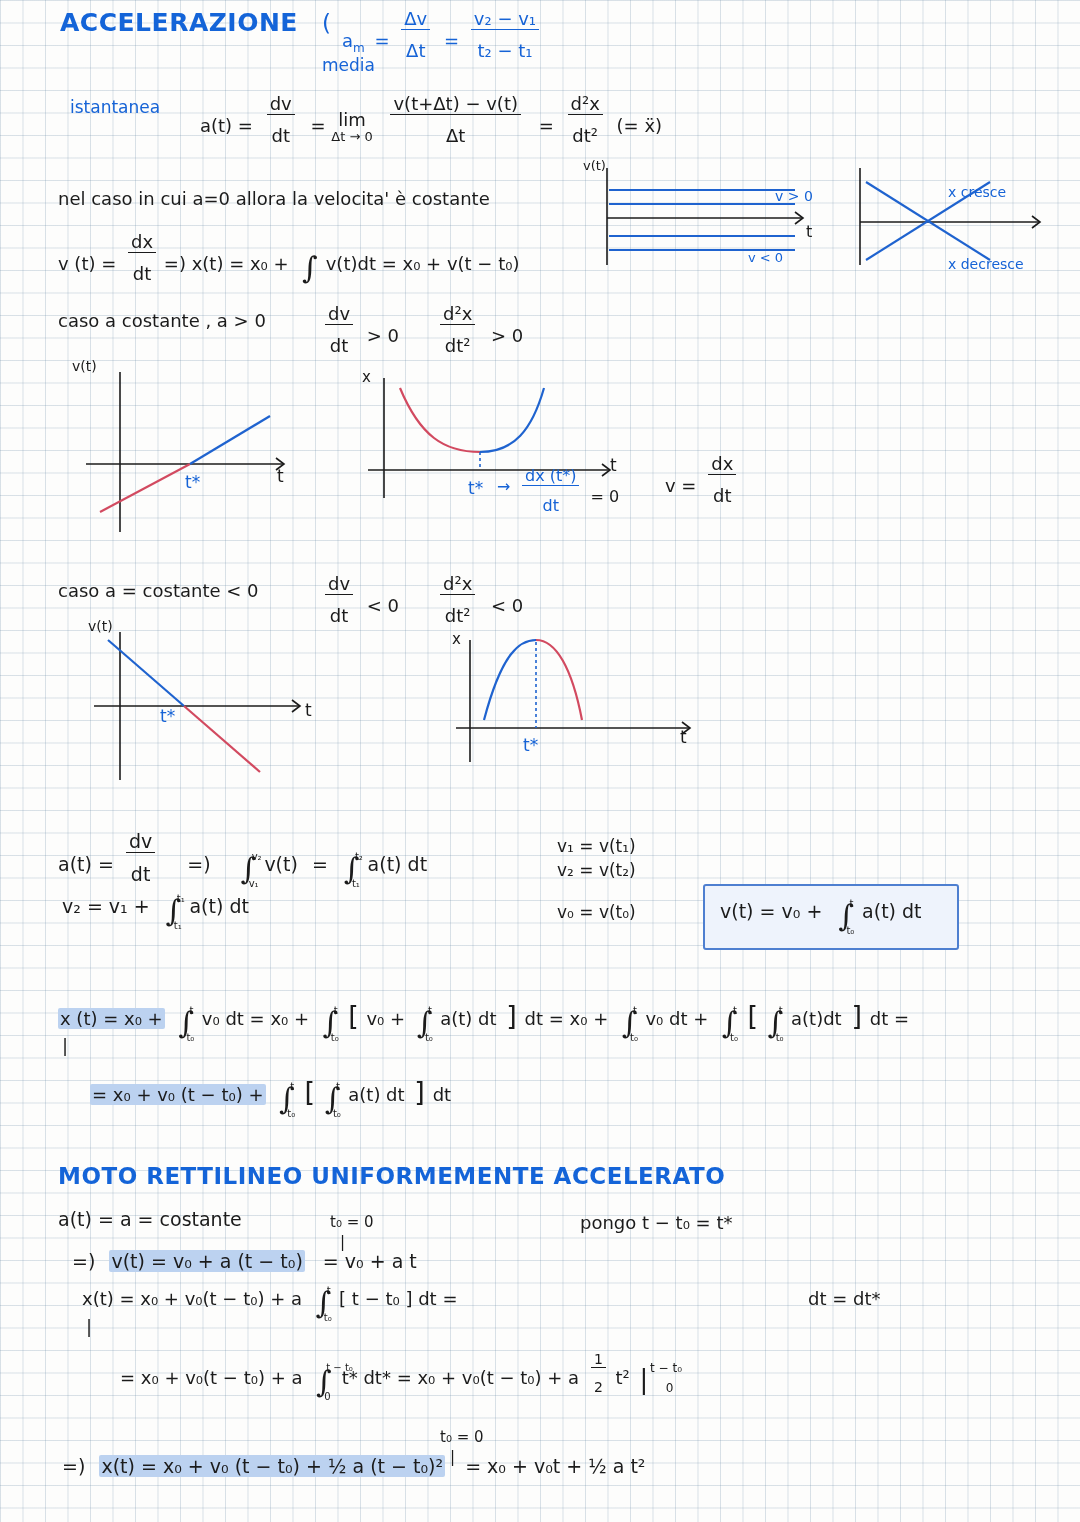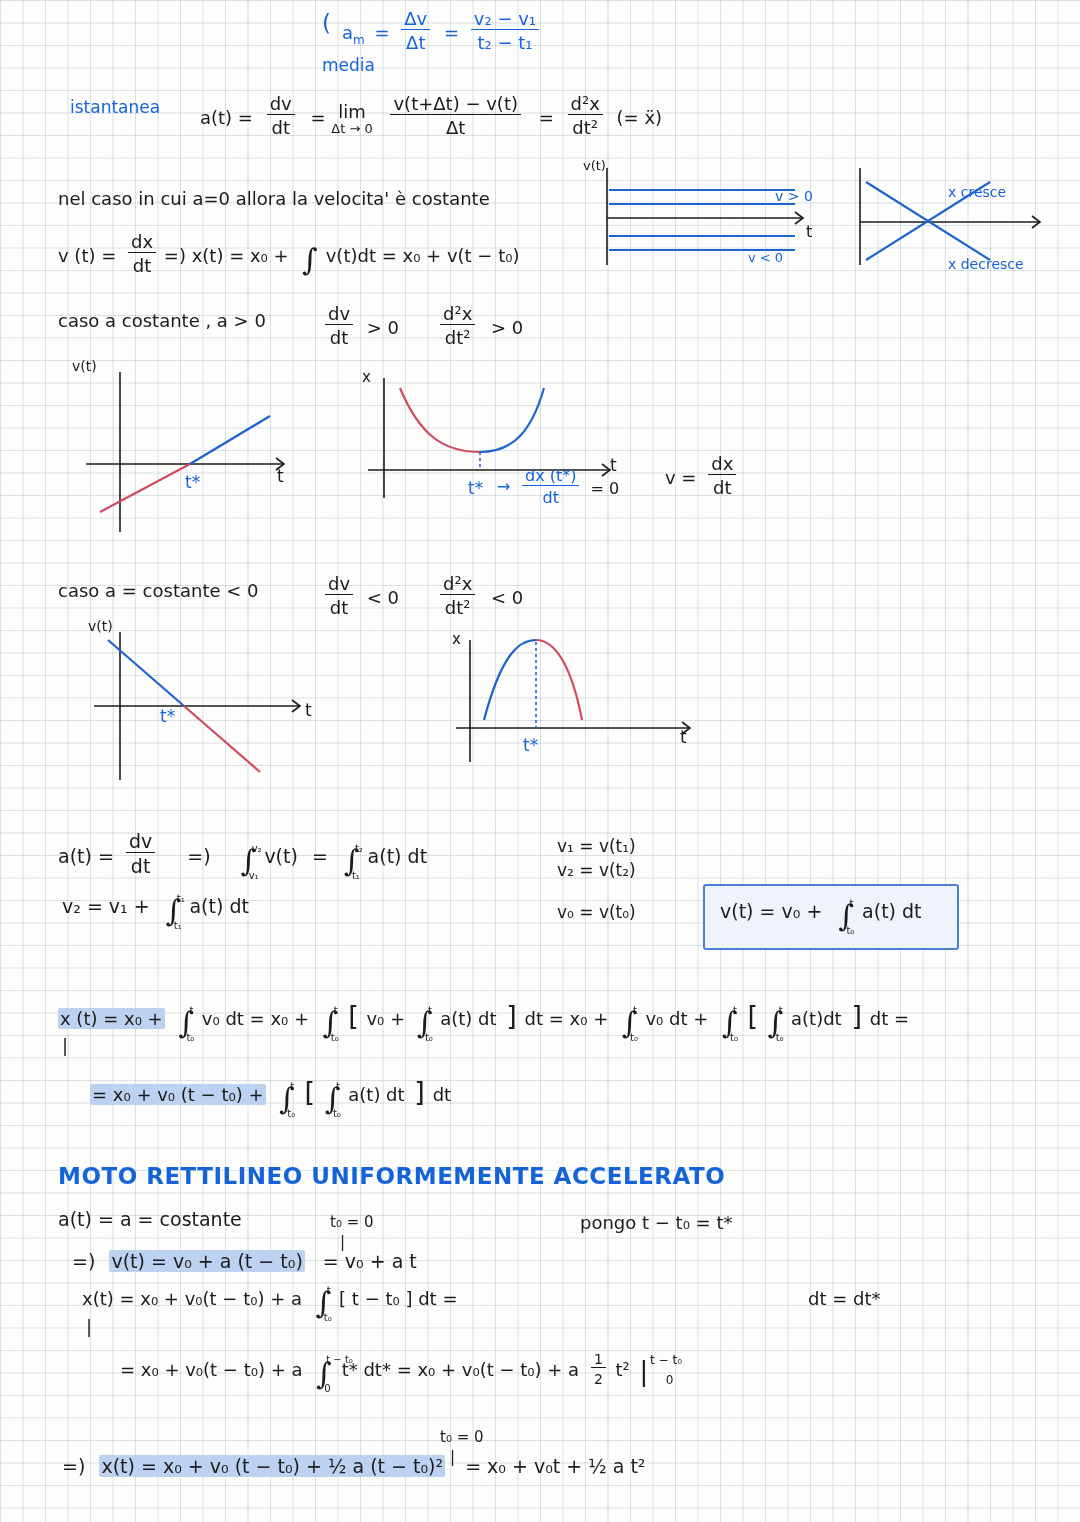--- a/index.html
+++ b/index.html
@@ -25,38 +25,39 @@
   .blue{color:#1663d6;}
   .bluehead{color:#1464d8;font-weight:bold;letter-spacing:.5px;}
   .hl{background:#bcd2f0;padding:0 2px;border-radius:2px;}
   .box{
     position:absolute;border:2px solid #4e7fd0;border-radius:3px;
     background:#eef3fc;
   }
   
   .frac{display:inline-block;text-align:center;vertical-align:-0.55em;line-height:1.05;}
   .frac .num{display:block;padding:0 3px;}
-  .frac .den{display:block;border-top:1.6px solid currentColor;padding:4px 3px;}
+  .frac .den{display:block;border-top:1.6px solid currentColor;padding:12px 3px;}
   .intg{display:inline-block;position:relative;font-size:30px;line-height:.7;vertical-align:-0.28em;font-family:"DejaVu Serif",serif;}
   .intg .lim-t{position:absolute;font-size:10px;left:11px;top:-5px;font-family:"DejaVu Sans",sans-serif;text-align:right;}
   .intg .lim-b{position:absolute;font-size:10px;left:8px;bottom:-8px;font-family:"DejaVu Sans",sans-serif;}
   .big{font-size:27px;line-height:1;}
   svg{position:absolute;overflow:visible;}
   .axis{stroke:#1b1b1b;stroke-width:1.6;fill:none;}
   .bl{stroke:#1f63cf;stroke-width:2.2;fill:none;}
   .rd{stroke:#d24a60;stroke-width:2.2;fill:none;}
   .dot{stroke:#1f63cf;stroke-width:1.6;fill:none;stroke-dasharray:3 3;}
 </style>
 </head>
 <body>
 
 <div class="paper"></div>
 
 <div class="layer">
 
+  <div class="ink bluehead" style="left:60px;top:8px;font-size:25px;">ACCELERAZIONE</div>
 
   <div class="ink" style="left:322px;top:10px;font-size:23px;color:#1663d6;">(</div>
   <div class="ink blue" style="left:342px;top:10px;font-size:18px;">
     <span>a</span><sub style="font-size:12px;">m</sub>
     <span style="margin-left:4px">=</span>
     <span class="frac" style="margin-left:6px">
       <span class="num">Δv</span><span class="den">Δt</span>
     </span>
     <span style="margin-left:8px">=</span>
     <span class="frac" style="margin-left:6px">

